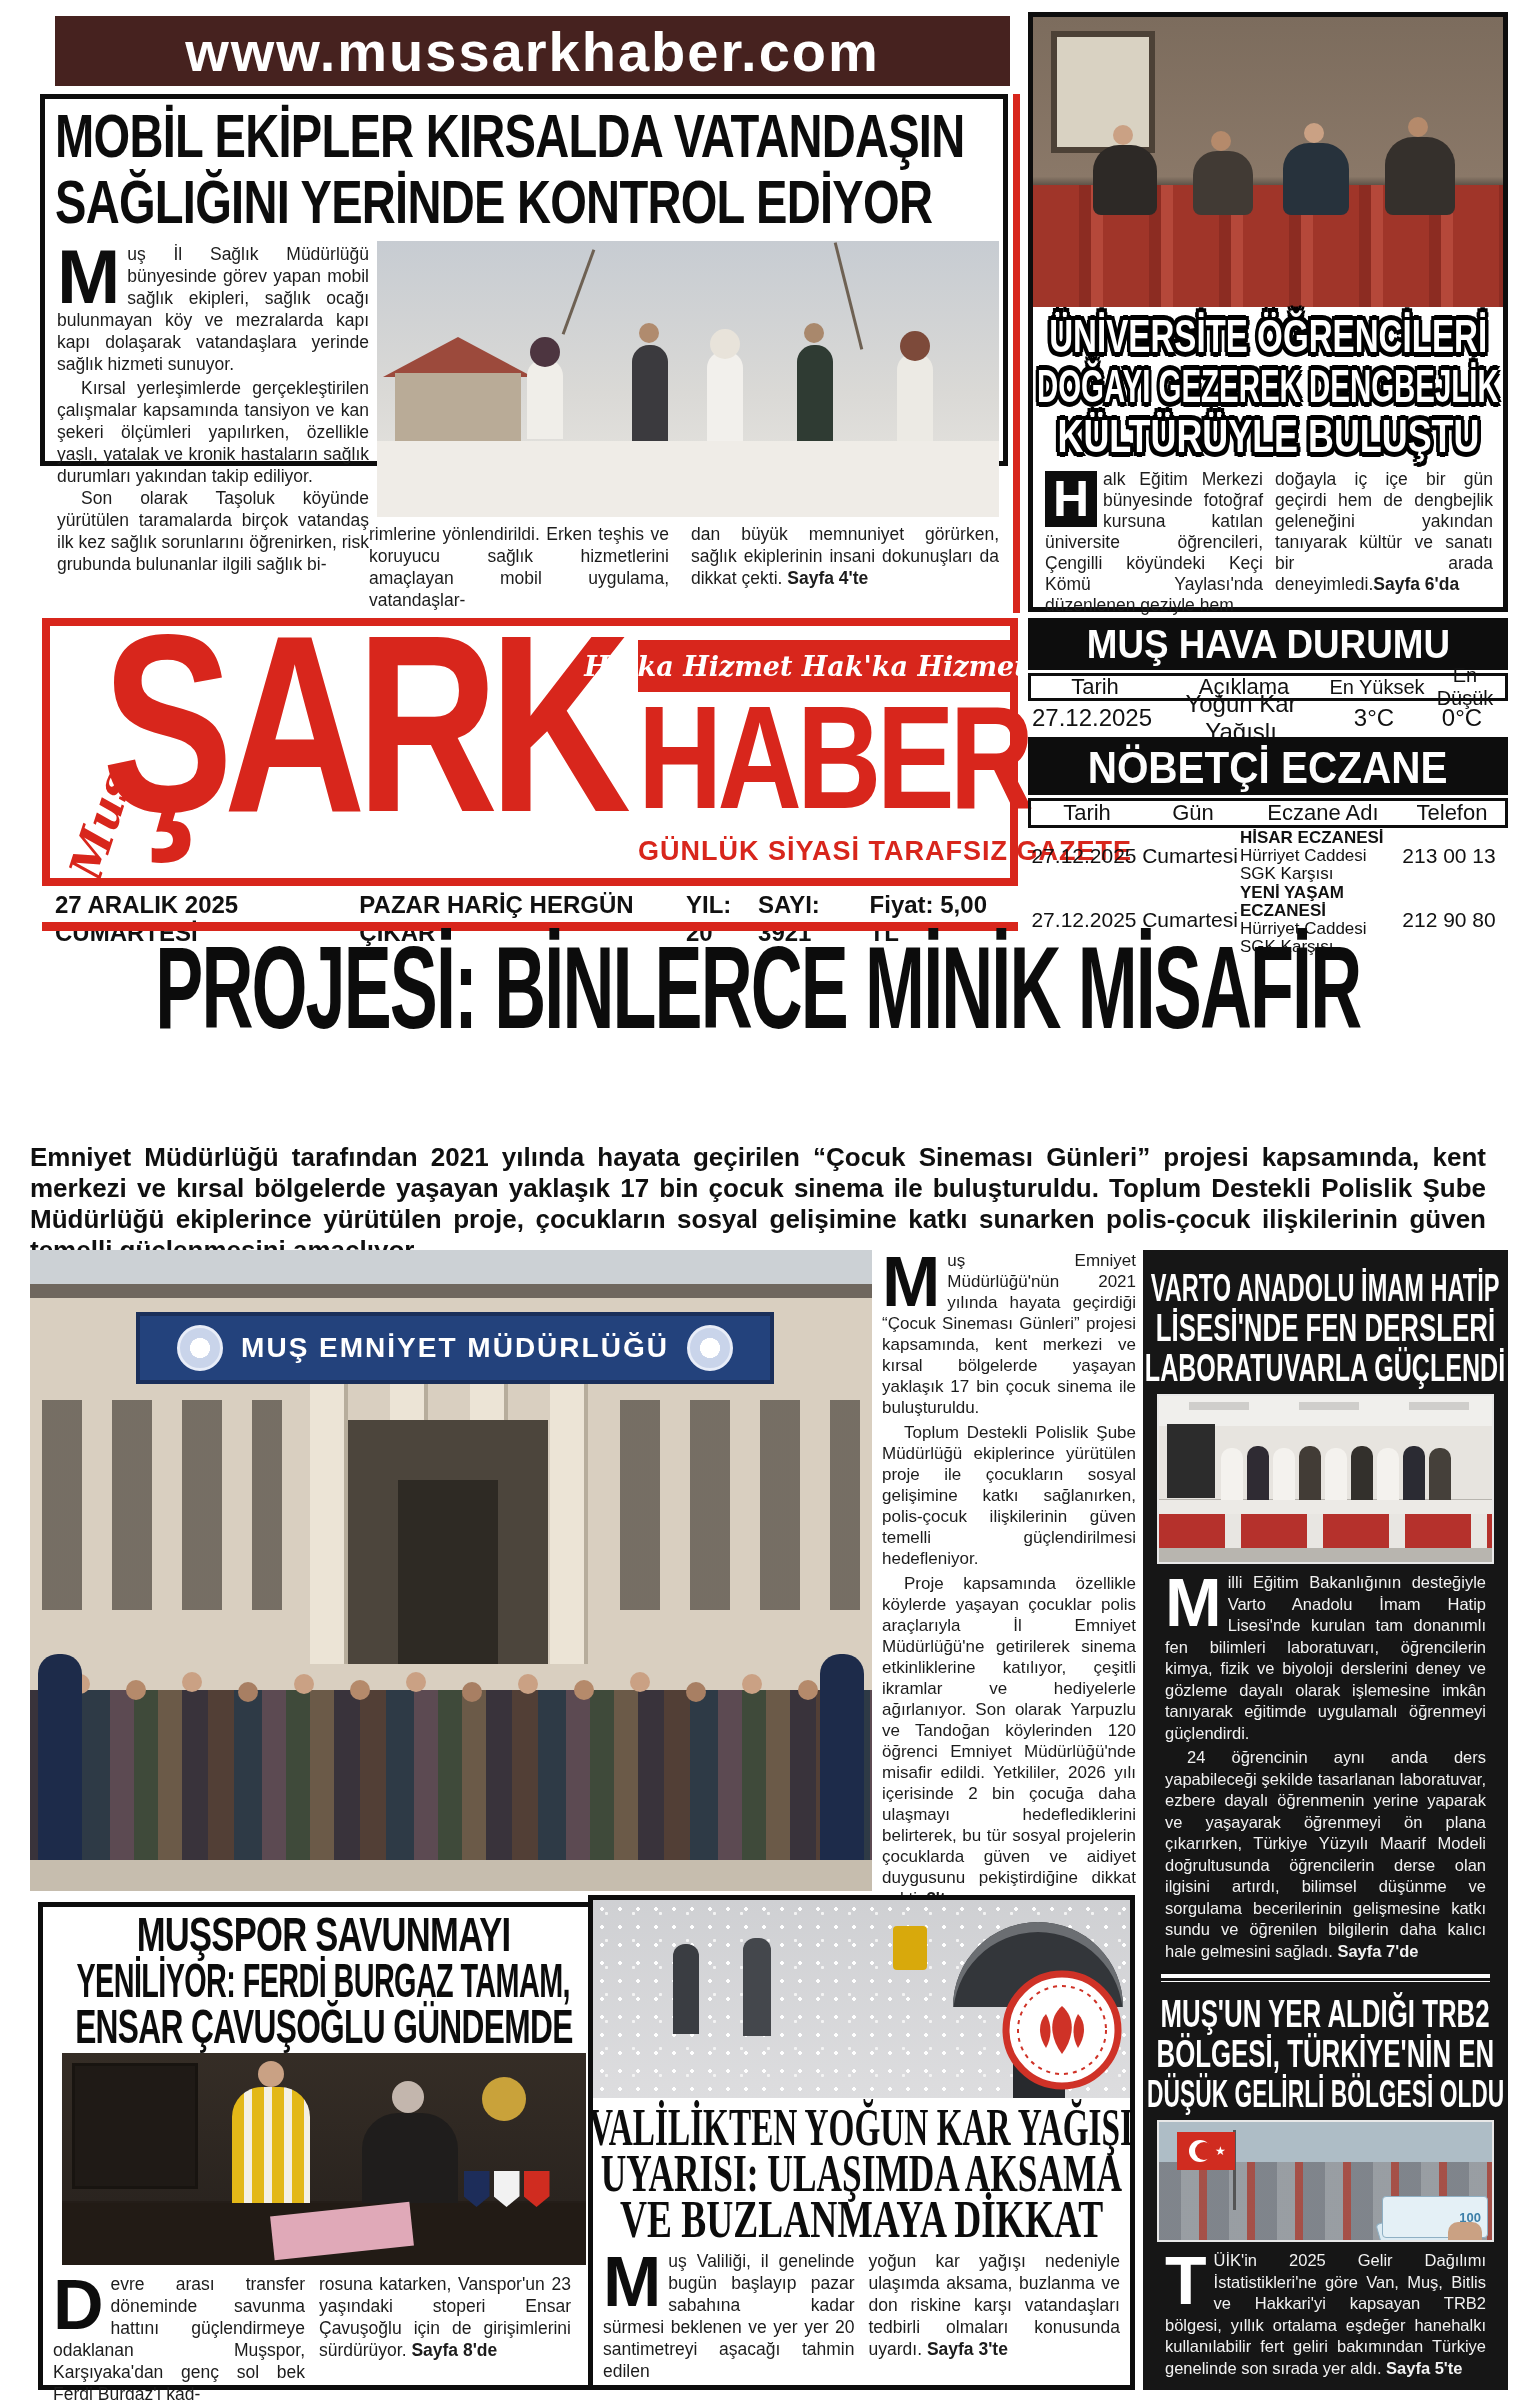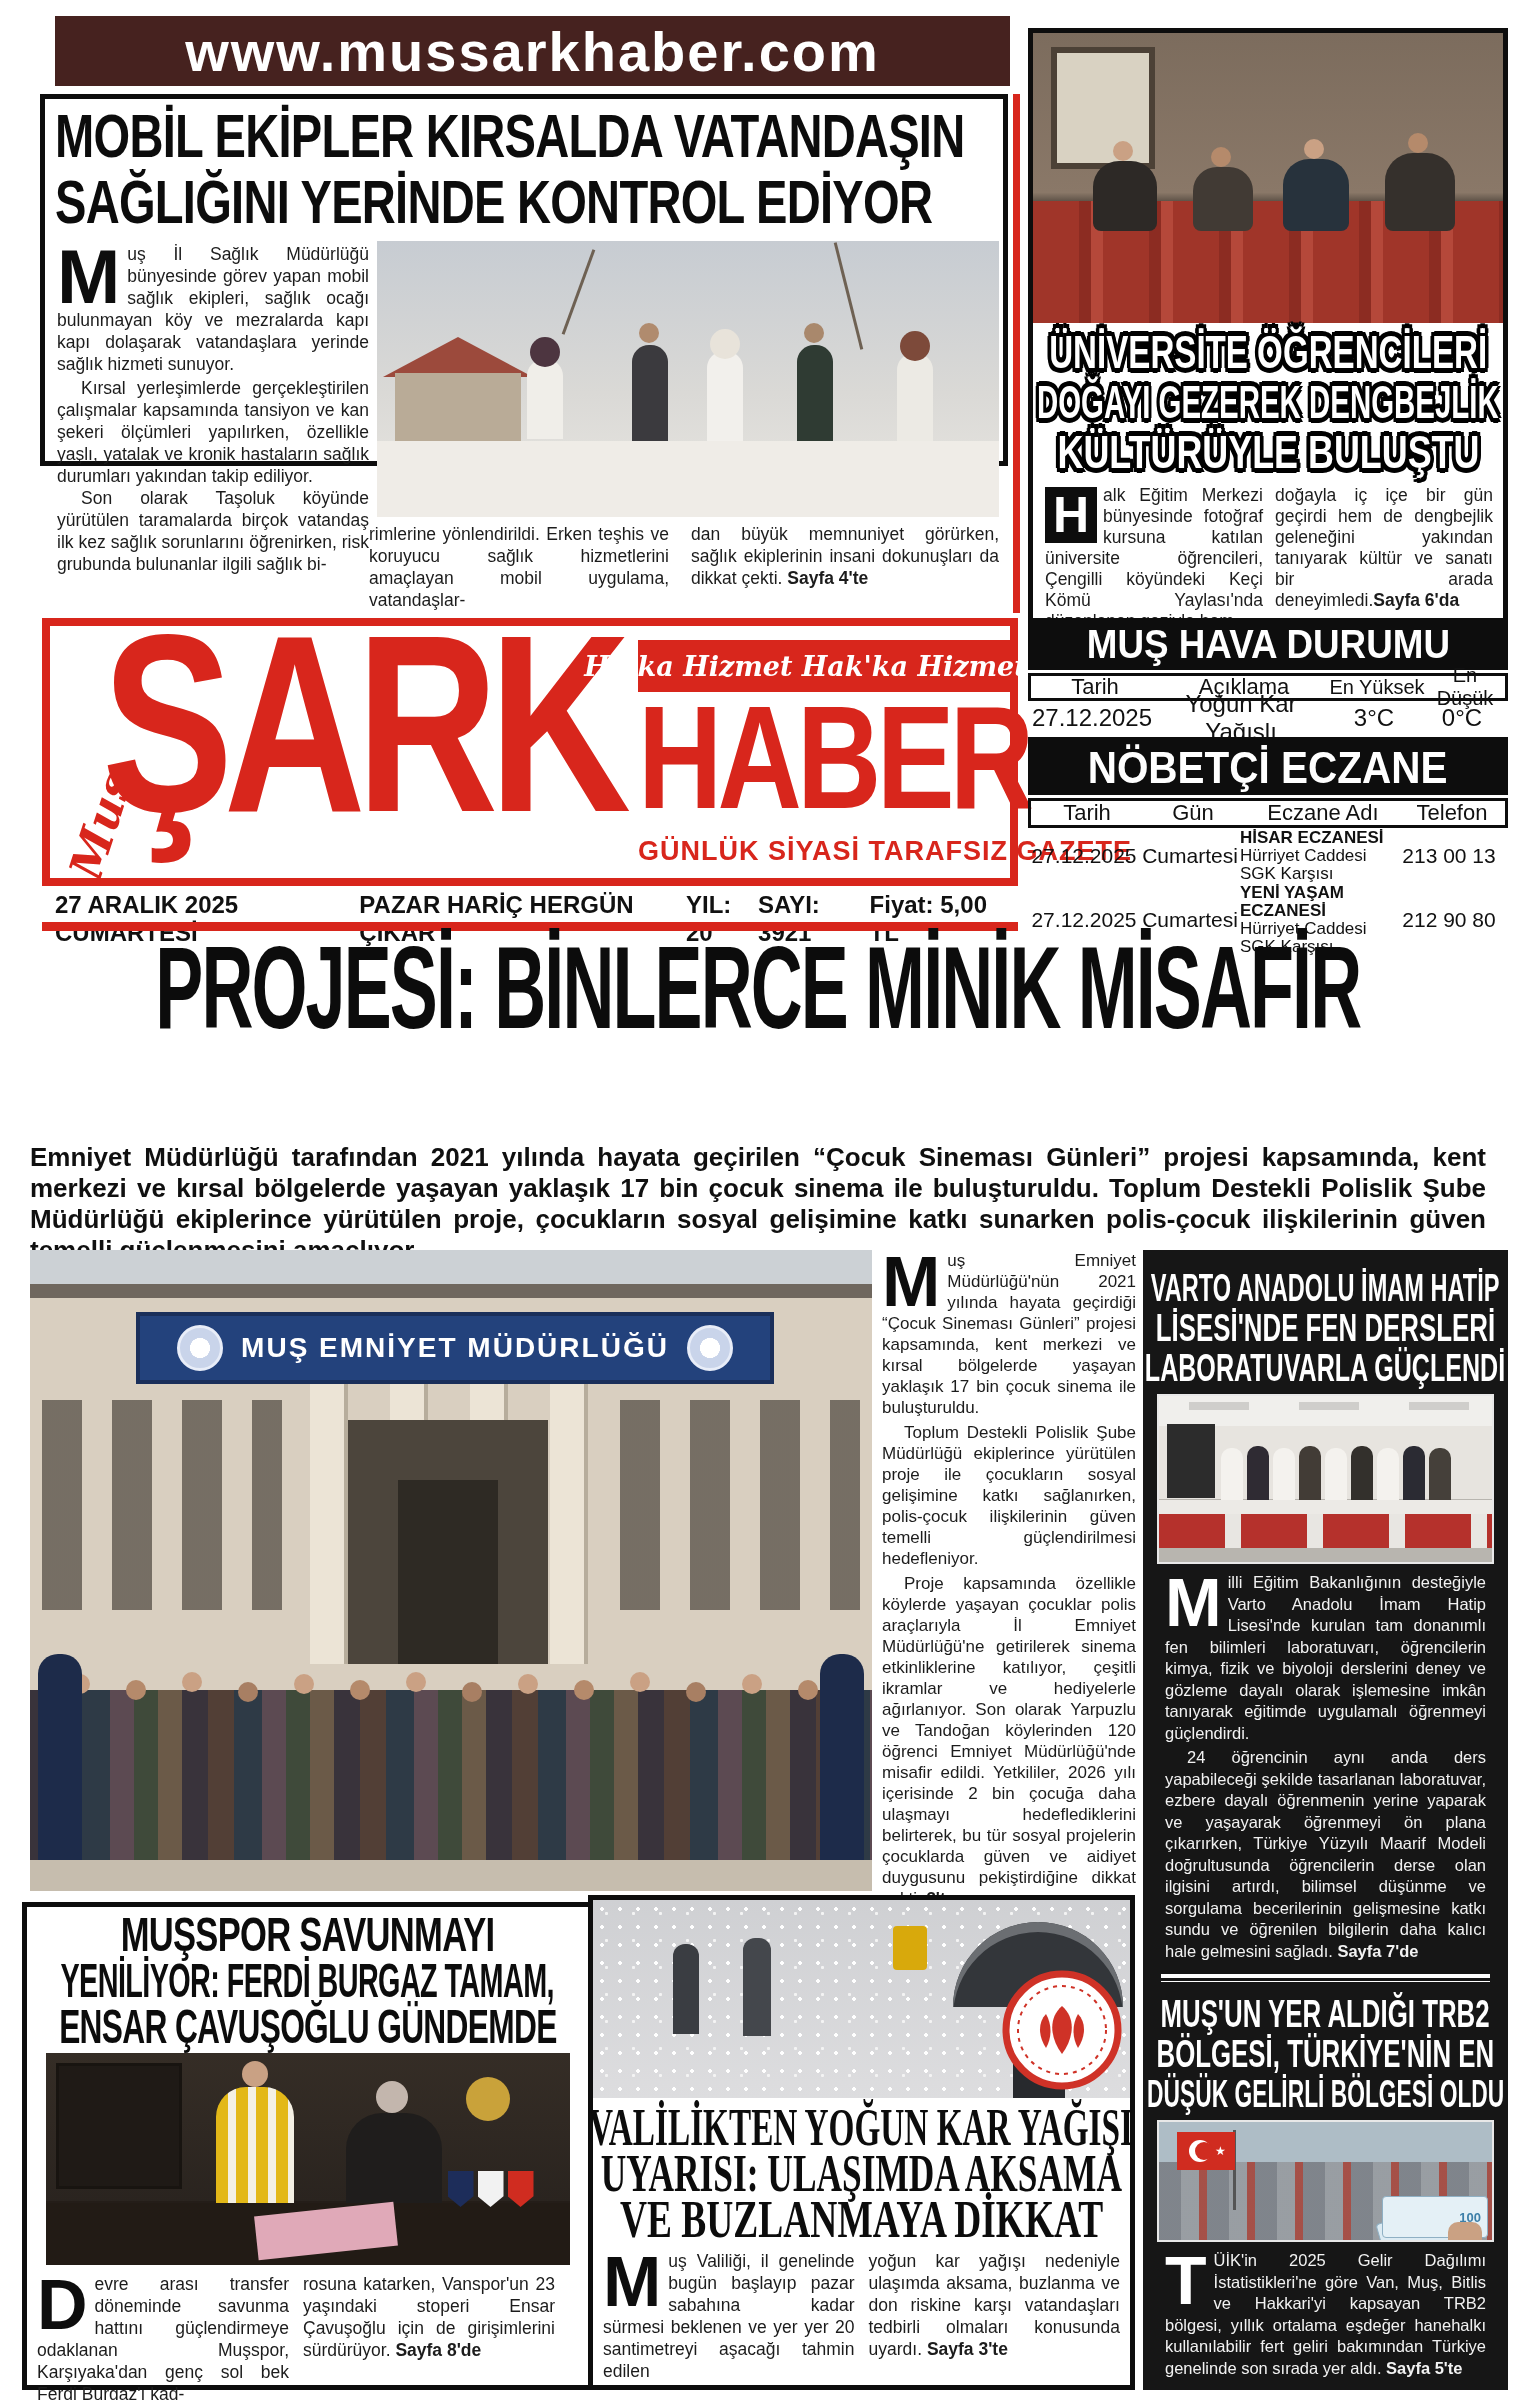--- a/index.html
+++ b/index.html
@@ -72,21 +72,21 @@
     </div>
 
     <div class="abs bodytxt just" style="left:324px;top:424px;width:300px;">
       <span>rimlerine yönlendirildi. Erken teşhis ve koruyucu sağlık hizmetlerini amaçlayan mobil uygulama, vatandaşlar-</span>
     </div>
     <div class="abs bodytxt just" style="left:646px;top:424px;width:308px;">
       <span>dan büyük memnuniyet görürken, sağlık ekiplerinin insani dokunuşları da dikkat çekti. </span><span class="pageref">Sayfa 4'te</span>
     </div>
   </div>
 
-  <div class="abs box" style="left:1028px;top:12px;width:480px;height:600px;margin-top:16px;">
+  <div class="abs box" style="left:1028px;top:12px;width:480px;height:600px;">
     <div class="ph" style="position:absolute;left:0;top:0;width:470px;height:290px;background:linear-gradient(#7c6c5d,#8a7868 55%,#5f5348 58%,#5f5348);">
       <i style="left:18px;top:14px;width:92px;height:110px;background:#d9d2c2;border:6px solid #4c4136;"></i>
       <i style="left:0;top:168px;width:100%;height:122px;background:repeating-linear-gradient(90deg,#a03529 0 46px,#8c2c22 46px 58px,#b5483a 58px 70px);"></i>
       <i style="left:60px;top:128px;width:64px;height:70px;border-radius:26px 26px 8px 8px;background:#2d2926;"></i>
       <i class="phead" style="left:80px;top:108px;background:#caa184;"></i>
       <i style="left:160px;top:134px;width:60px;height:64px;border-radius:24px 24px 8px 8px;background:#413a34;"></i>
       <i class="phead" style="left:178px;top:114px;background:#b58a6b;"></i>
       <i style="left:250px;top:126px;width:66px;height:72px;border-radius:26px 26px 8px 8px;background:#27323c;"></i>
       <i class="phead" style="left:271px;top:106px;background:#caa184;"></i>
       <i style="left:352px;top:120px;width:70px;height:78px;border-radius:28px 28px 8px 8px;background:#35302c;"></i>
@@ -297,21 +297,21 @@
         <b style="position:static;color:#3d7fa8;font-size:13px;margin-right:6px;">100</b>
       </i>
       <i style="right:10px;bottom:0;width:34px;height:18px;border-radius:10px 10px 0 0;background:#caa183;"></i>
     </div>
     <div class="just whitebody" style="margin:8px 14px 0 14px;font-size:16.5px;line-height:21.5px;">
       <span style="float:left;color:#fff;font-weight:700;font-size:68px;line-height:56px;margin:2px 7px 0 0;">T</span>
       <span>ÜİK'in 2025 Gelir Dağılımı İstatistikleri'ne göre Van, Muş, Bitlis ve Hakkari'yi kapsayan TRB2 bölgesi, yıllık ortalama eşdeğer hanehalkı kullanılabilir fert geliri bakımından Türkiye genelinde son sırada yer aldı. </span><span class="pageref">Sayfa 5'te</span>
     </div>
   </div>
 
-  <div class="abs box" style="left:22px;top:1902px;width:571px;height:488px;">
+  <div class="abs box" style="left:38px;top:1902px;width:571px;height:488px;">
     <div style="text-align:center;padding-top:4px;">
       <div class="hline" style="height:46px;">
           <span class="cx hl" style="font-size:48px;transform:scaleX(0.72);">MUŞSPOR SAVUNMAYI</span>
         </div>
       <div class="hline" style="height:46px;">
           <span class="cx hl" style="font-size:48px;transform:scaleX(0.60);">YENİLİYOR: FERDİ BURGAZ TAMAM,</span>
         </div>
       <div class="hline" style="height:46px;">
           <span class="cx hl" style="font-size:48px;transform:scaleX(0.66);">ENSAR ÇAVUŞOĞLU GÜNDEMDE</span>
         </div>

